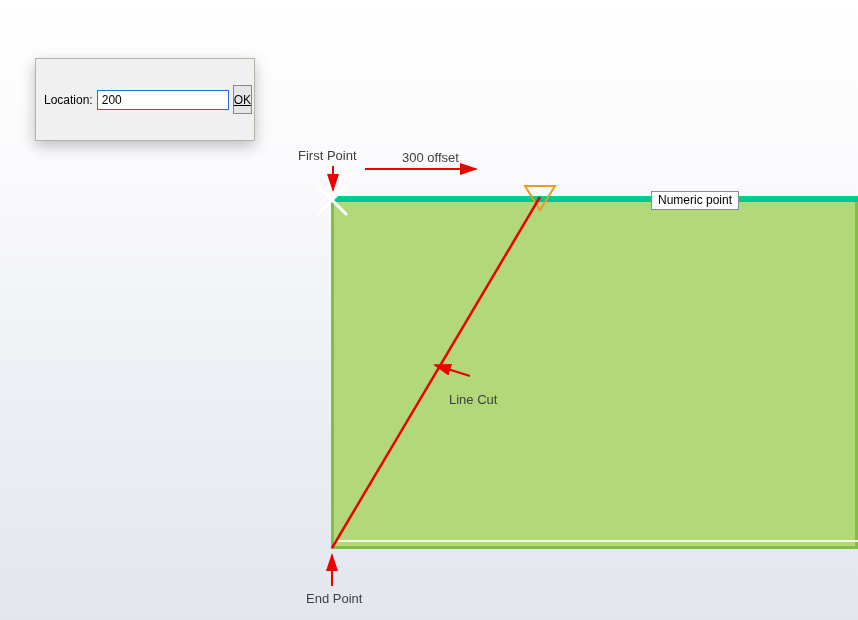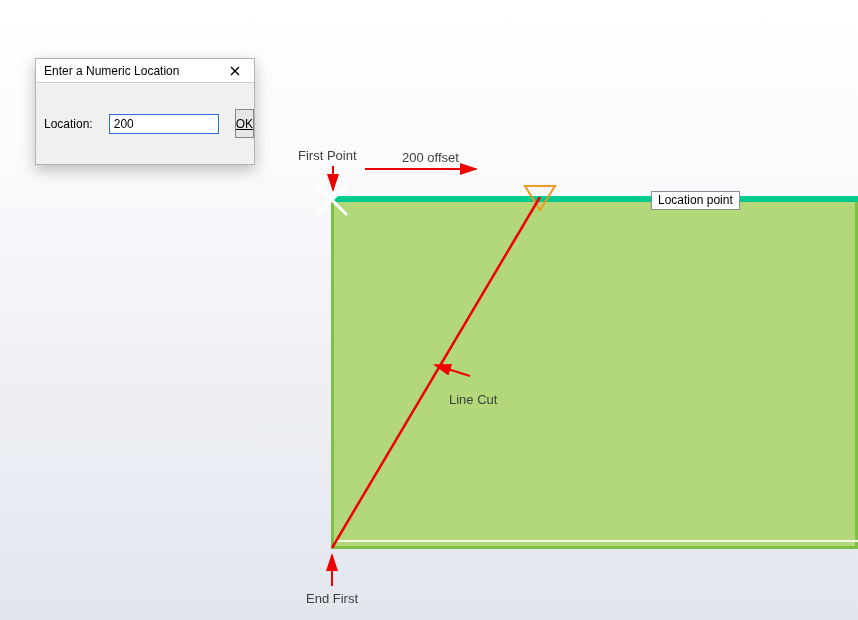--- a/index.html
+++ b/index.html
@@ -30,27 +30,27 @@
       border-bottom: 1px solid #d4d0c8;
     }
     .dlg-title-text { color: #000; }
     .dlg-close {
       width: 30px; height: 20px;
       display: flex; align-items: center; justify-content: center;
       font-size: 14px; line-height: 1;
       cursor: pointer;
     }
     .dlg-body {
-      display: flex; align-items: center; gap: 16px;
+      display: flex; align-items: center; gap: 4px;
       padding: 26px 8px;
       background: #f0f0f0;
     }
     .lbl { color: #000; }
     .loc-input {
-      width: 110px; height: 20px;
+      width: 132px; height: 20px;
       border: 1px solid #2a6fd6;
       background: #fff;
       padding: 0 4px;
       font-family: inherit; font-size: 12px;
       outline: none;
     }
     .ok-btn {
       width: 32px; height: 29px;
       background: #e6e6e6;
       border: 1px solid #888;
@@ -131,34 +131,26 @@
     <line x1="365" y1="169" x2="476" y2="169" stroke="#ee0000" stroke-width="2" marker-end="url(#arrR)"></line>
 
     <line x1="540" y1="197" x2="332" y2="548" stroke="#ee0000" stroke-width="2.5"></line>
 
     <line x1="470" y1="376" x2="435" y2="365" stroke="#ee0000" stroke-width="2" marker-end="url(#arrR)"></line>
 
     <line x1="332" y1="586" x2="332" y2="555" stroke="#ee0000" stroke-width="2" marker-end="url(#arrR)"></line>
   </svg>
 
   <div class="ann" style="left:298px; top:148px;">First Point</div>
-  <div class="ann" style="left:402px; top:150px;">200 offset</div>
+  <div class="ann" style="left:402px; top:150px;">300 offset</div>
   <div class="ann" style="left:449px; top:392px;">Line Cut</div>
-  <div class="ann" style="left:306px; top:591px;">End First</div>
+  <div class="ann" style="left:306px; top:591px;">End Point</div>
 
-  <div class="tip">Location point</div>
+  <div class="tip">Numeric point</div>
 </div>
 
 <div class="dlg">
-  <div class="dlg-title">
-    <span class="dlg-title-text">Enter a Numeric Location</span>
-    <span class="dlg-close">
-      <svg width="10" height="10" viewBox="0 0 10 10">
-          <path d="M1,1 L9,9 M9,1 L1,9" stroke="#000" stroke-width="1.4" fill="none"></path>
-        </svg>
-    </span>
-  </div>
   <div class="dlg-body">
     <span class="lbl">Location:</span>
     <input class="loc-input" type="text" value="200" style="">
     <button class="ok-btn">OK</button>
   </div>
 </div>
 
 </body></html>

